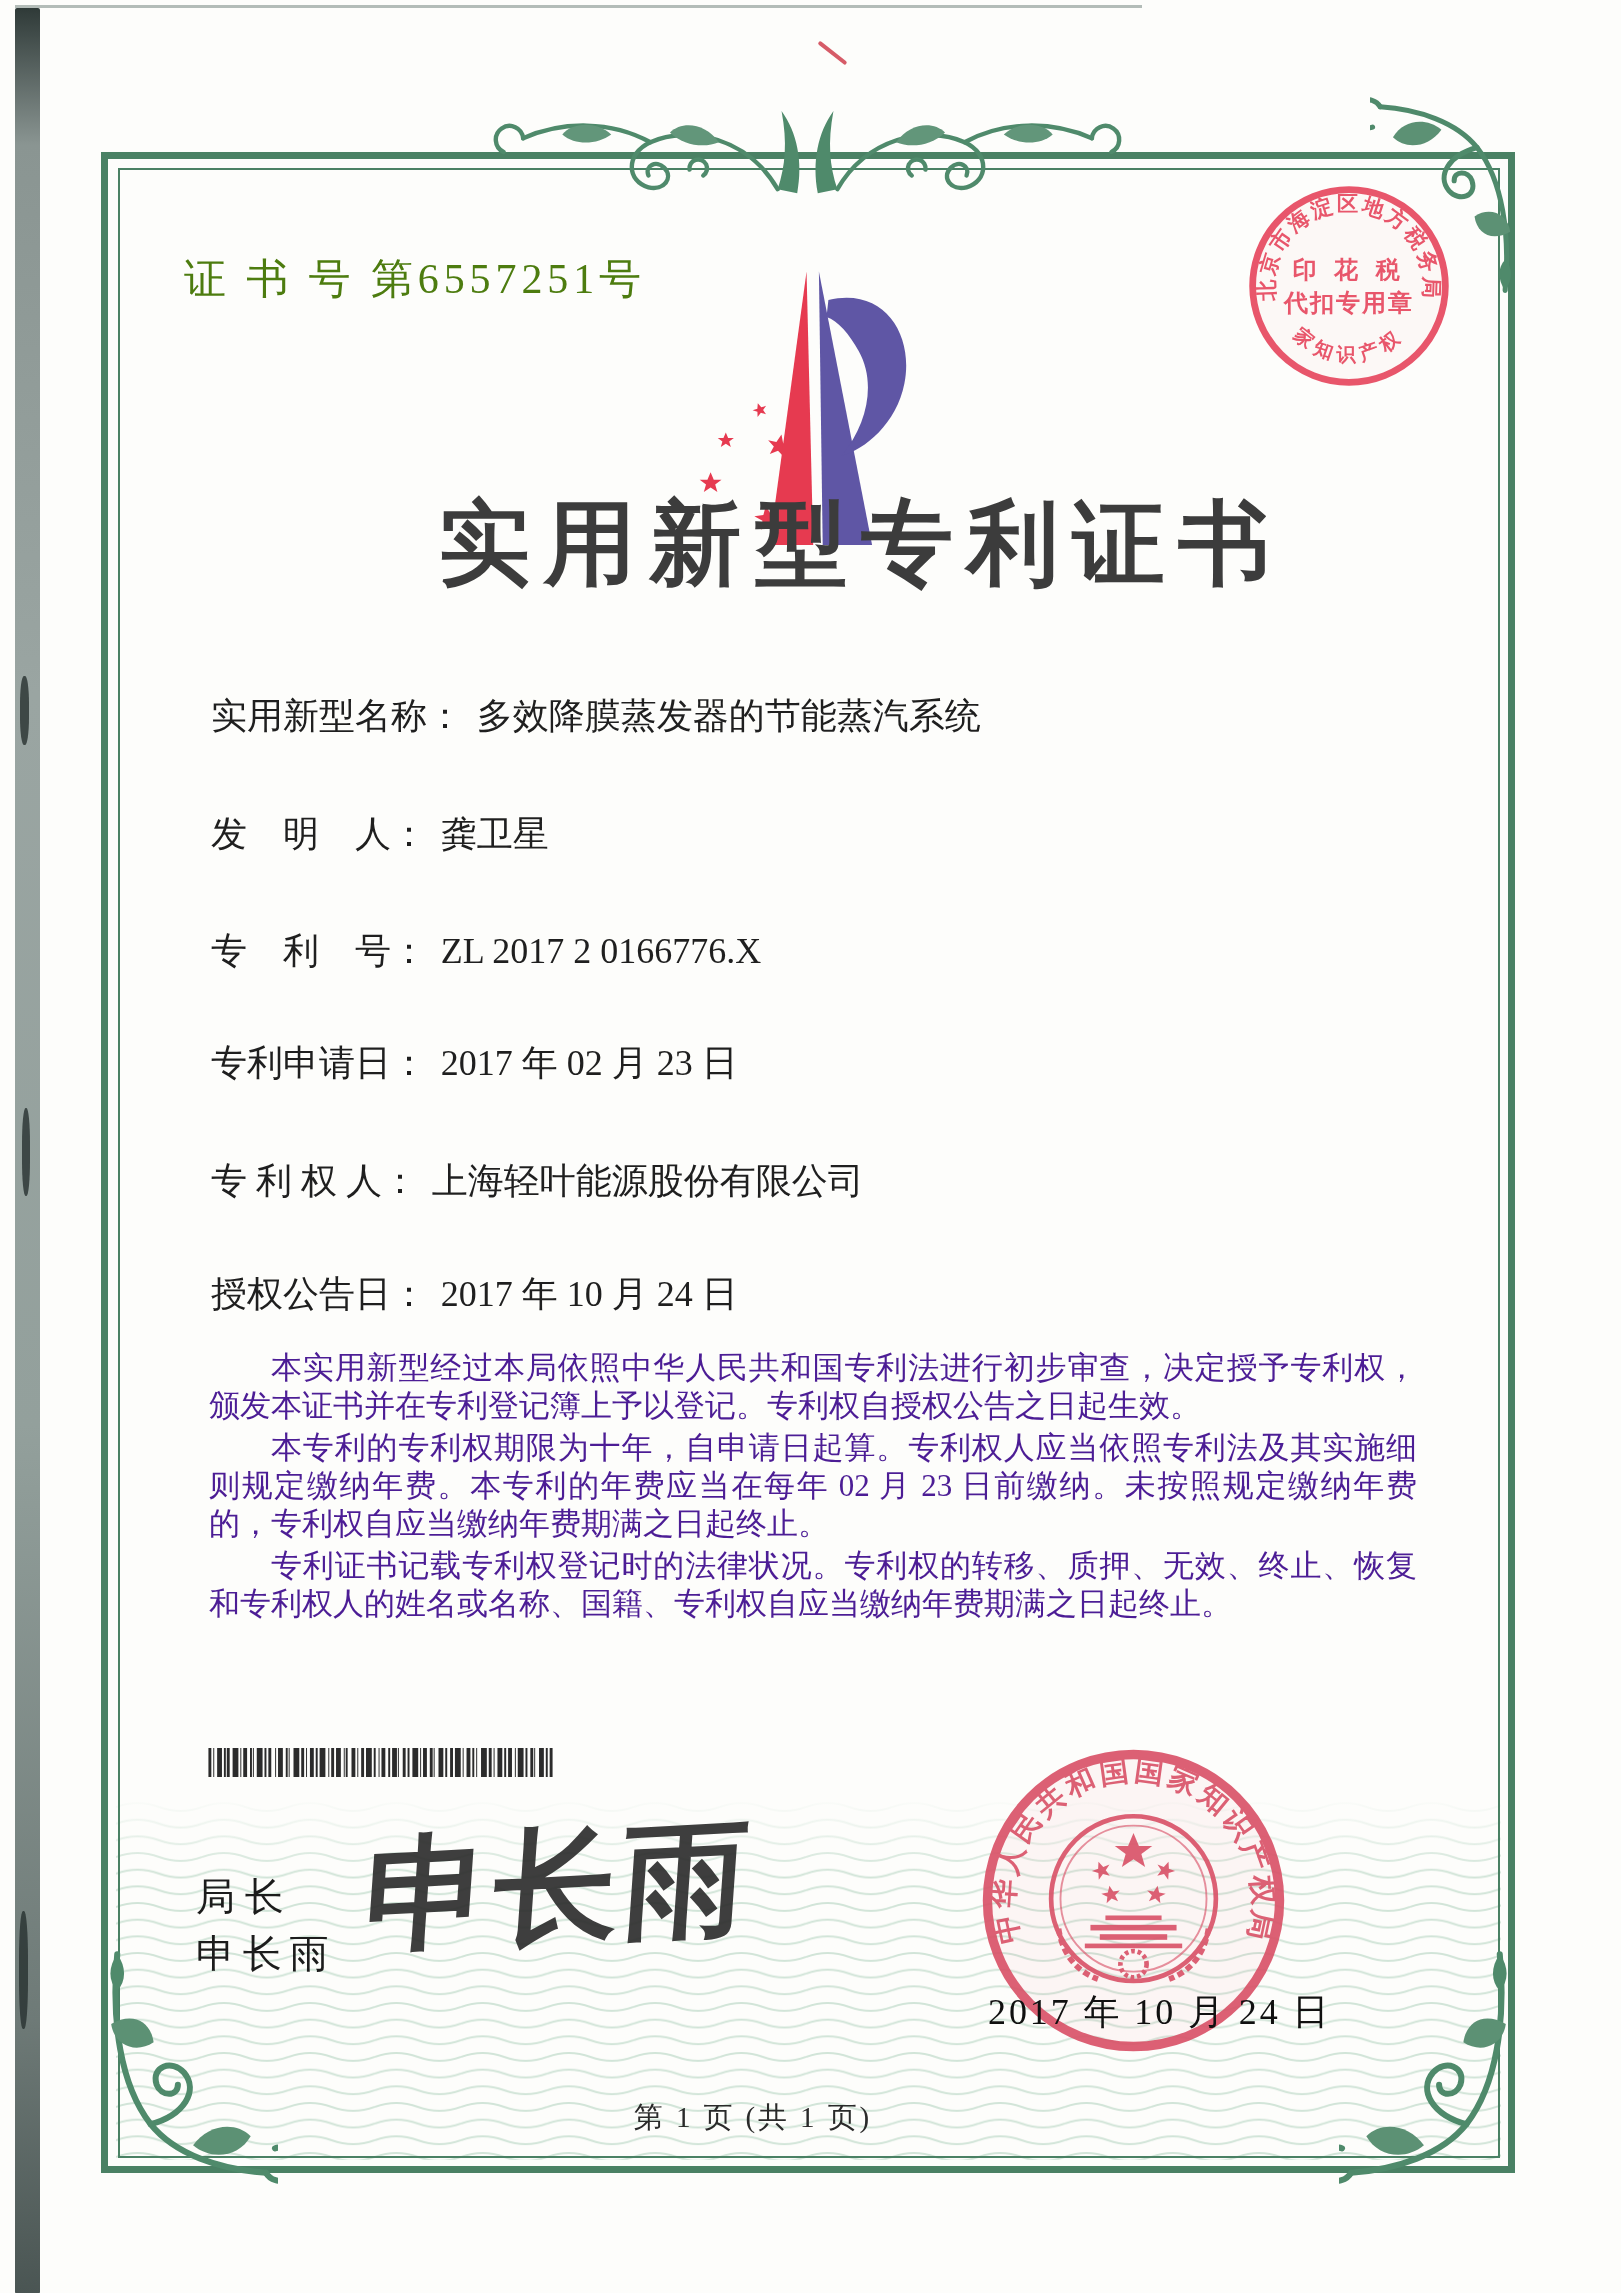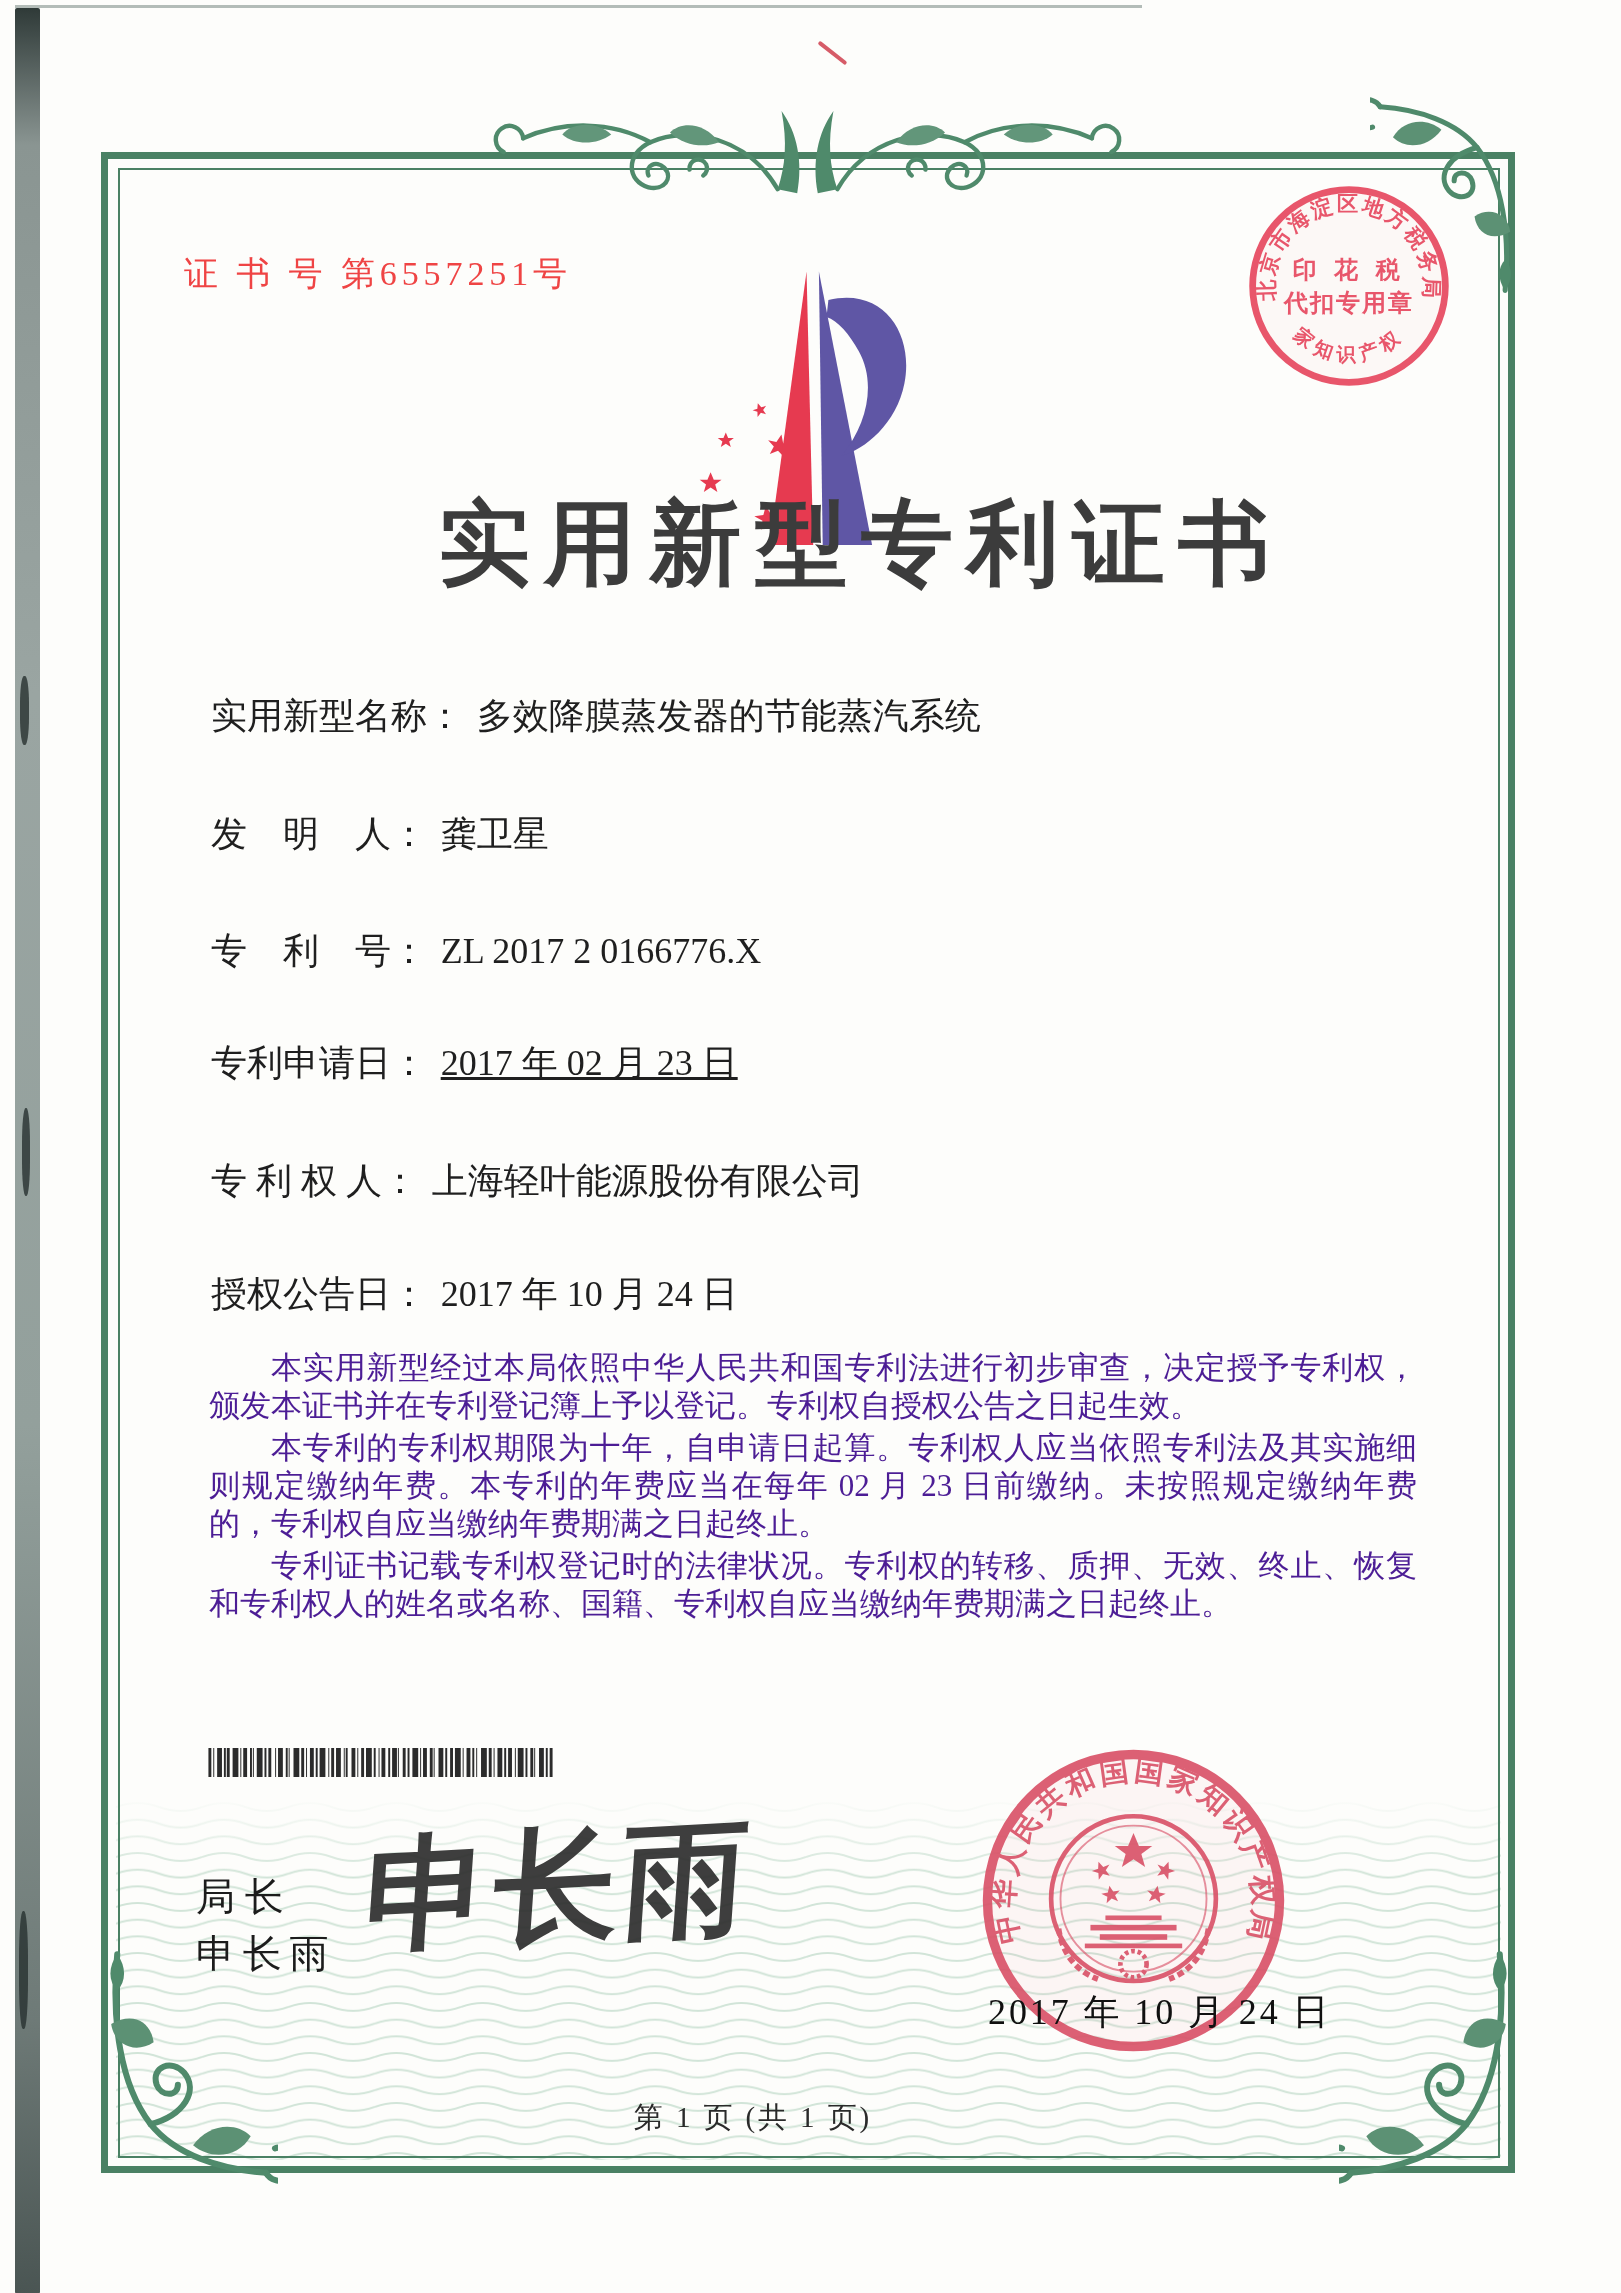--- a/index.html
+++ b/index.html
@@ -10,21 +10,21 @@
   .scan-strip{left:14.7px;top:7.8px;width:25.5px;height:2286px;
       background:linear-gradient(180deg,#2f3a38 0%,#8a9592 6%,#9aa5a2 30%,#93a09c 62%,#6e7a77 88%,#4a5553 100%);
       border-radius:2px;}
   .scan-topline{left:14.7px;top:4.9px;width:1127px;height:2.9px;background:#9aa5a2;opacity:.75;}
   .smudge{background:#27312f;border-radius:40%;opacity:.8;}
   .red-tick{left:815px;top:51px;width:35px;height:3.9px;background:#cf3f4e;transform:rotate(38deg);border-radius:2px;opacity:.85;}
   
   .frame-outer{left:101px;top:152px;width:1414px;height:2021px;border:7.8px solid #4a8164;box-sizing:border-box;}
   .frame-inner{left:118px;top:168px;width:1382px;height:1990px;border:2px solid #4a8164;box-sizing:border-box;}
   
-  .certno{left:184px;top:251px;font-size:34px;letter-spacing:4.9px;color:#ef4444;}
+  .certno{left:184px;top:251px;font-size:42px;letter-spacing:4.9px;color:#4d7c0f;}
   .title{left:101px;top:482px;width:1520px;text-align:center;font-size:92px;font-weight:700;
          letter-spacing:13.7px;color:#3c3c3c;}
   .field{left:211px;font-size:36px;color:#1f1f1f;white-space:nowrap;}
   .field .lb{display:inline-block;}
   .field .val{margin-left:13.7px;margin-top:16px;}
   .paras{left:209px;top:1349px;width:1208px;font-size:31px;line-height:38px;text-align:justify;color:#4c1d95;}
   .paras p{margin:0 0 3.9px 0;text-indent:2em;}
   .post{left:196px;top:1870px;font-size:39px;letter-spacing:9.8px;color:#1c1c1c;}
   .pname{left:196px;top:1927px;font-size:39px;letter-spacing:7.8px;color:#1c1c1c;}
   .signature{left:365px;top:1805px;font-size:125px;color:#2e2e2e;font-weight:600;
@@ -152,21 +152,21 @@
 
   <div class="abs field z4" style="top:692px;">
     <span class="lb">实用新型名称：</span><span class="val">多效降膜蒸发器的节能蒸汽系统</span>
   </div>
   <div class="abs field z4" style="top:810px;">
     <span class="lb">发　明　人：</span><span class="val">龚卫星</span>
   </div>
   <div class="abs field z4" style="top:927px;">
     <span class="lb">专　利　号：</span><span class="val">ZL 2017 2 0166776.X</span>
   </div>
-  <div class="abs field z4" style="top:1039px;text-decoration:underline;">
+  <div class="abs field z4" style="top:1039px;">
     <span class="lb">专利申请日：</span><span class="val">2017 年 02 月 23 日</span>
   </div>
   <div class="abs field z4" style="top:1157px;">
     <span class="lb">专 利 权 人：</span><span class="val">上海轻叶能源股份有限公司</span>
   </div>
   <div class="abs field z4" style="top:1270px;">
     <span class="lb">授权公告日：</span><span class="val">2017 年 10 月 24 日</span>
   </div>
 
   <div class="abs paras z4">

